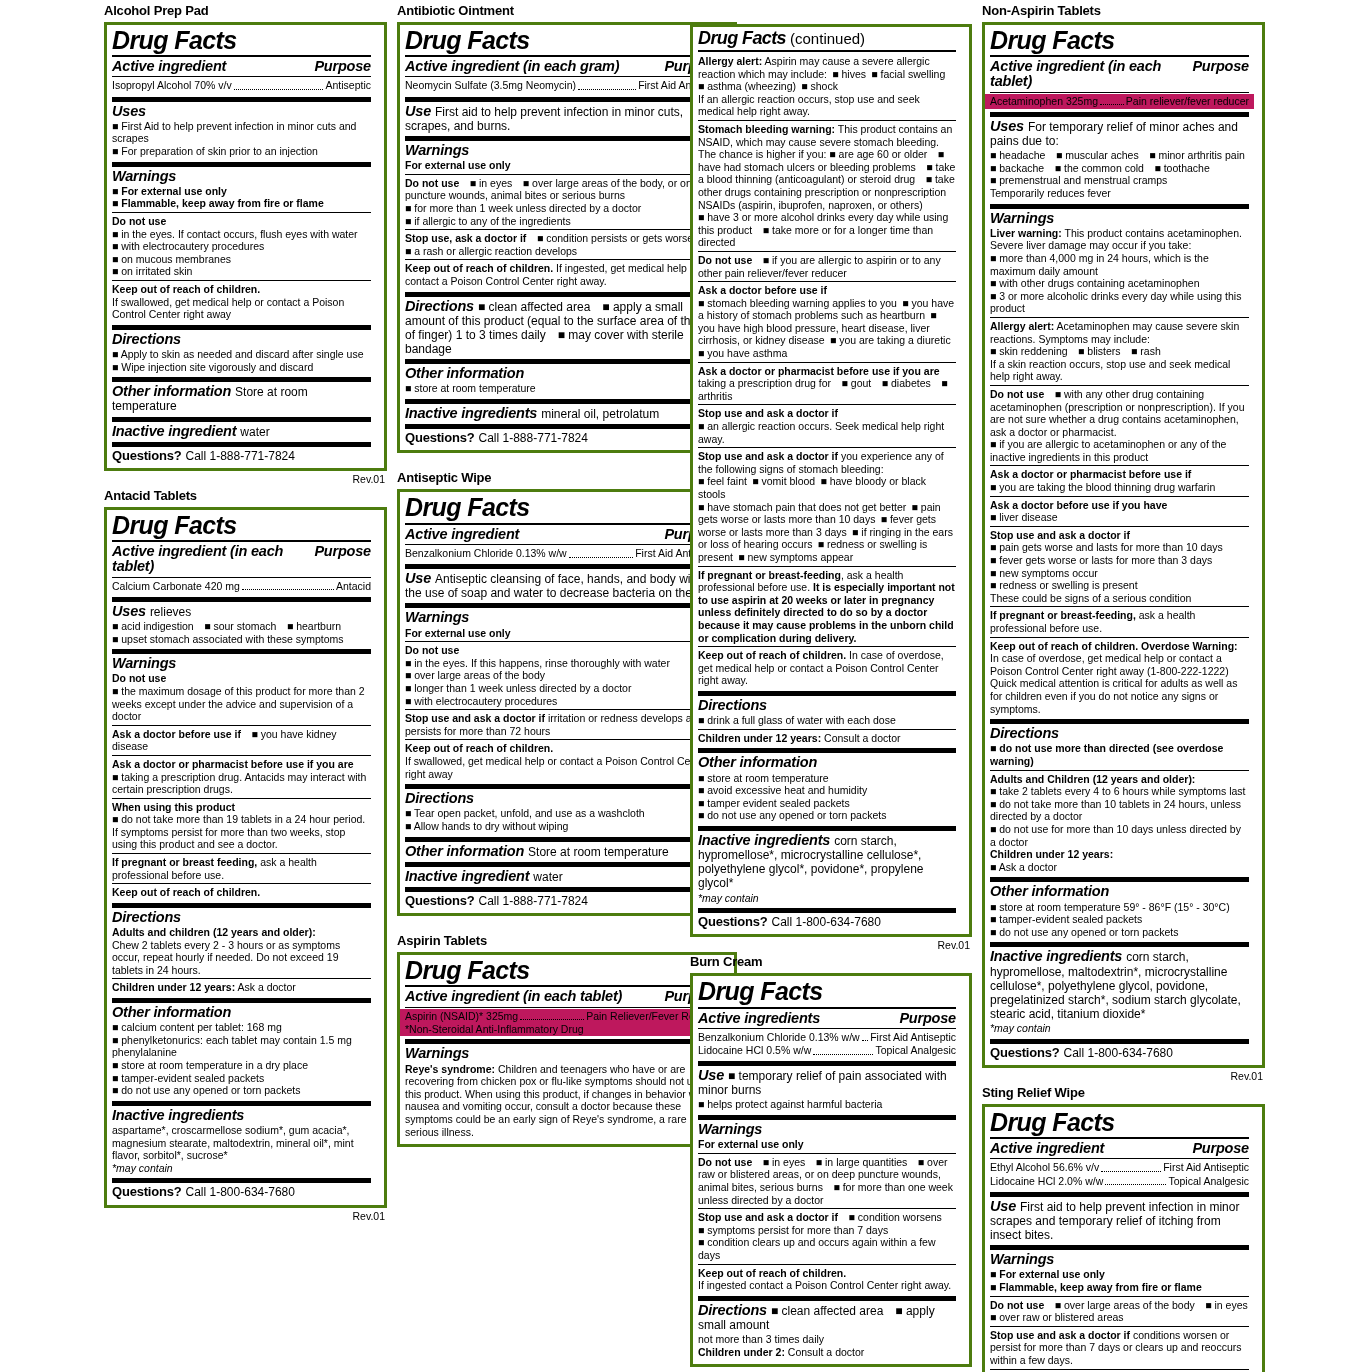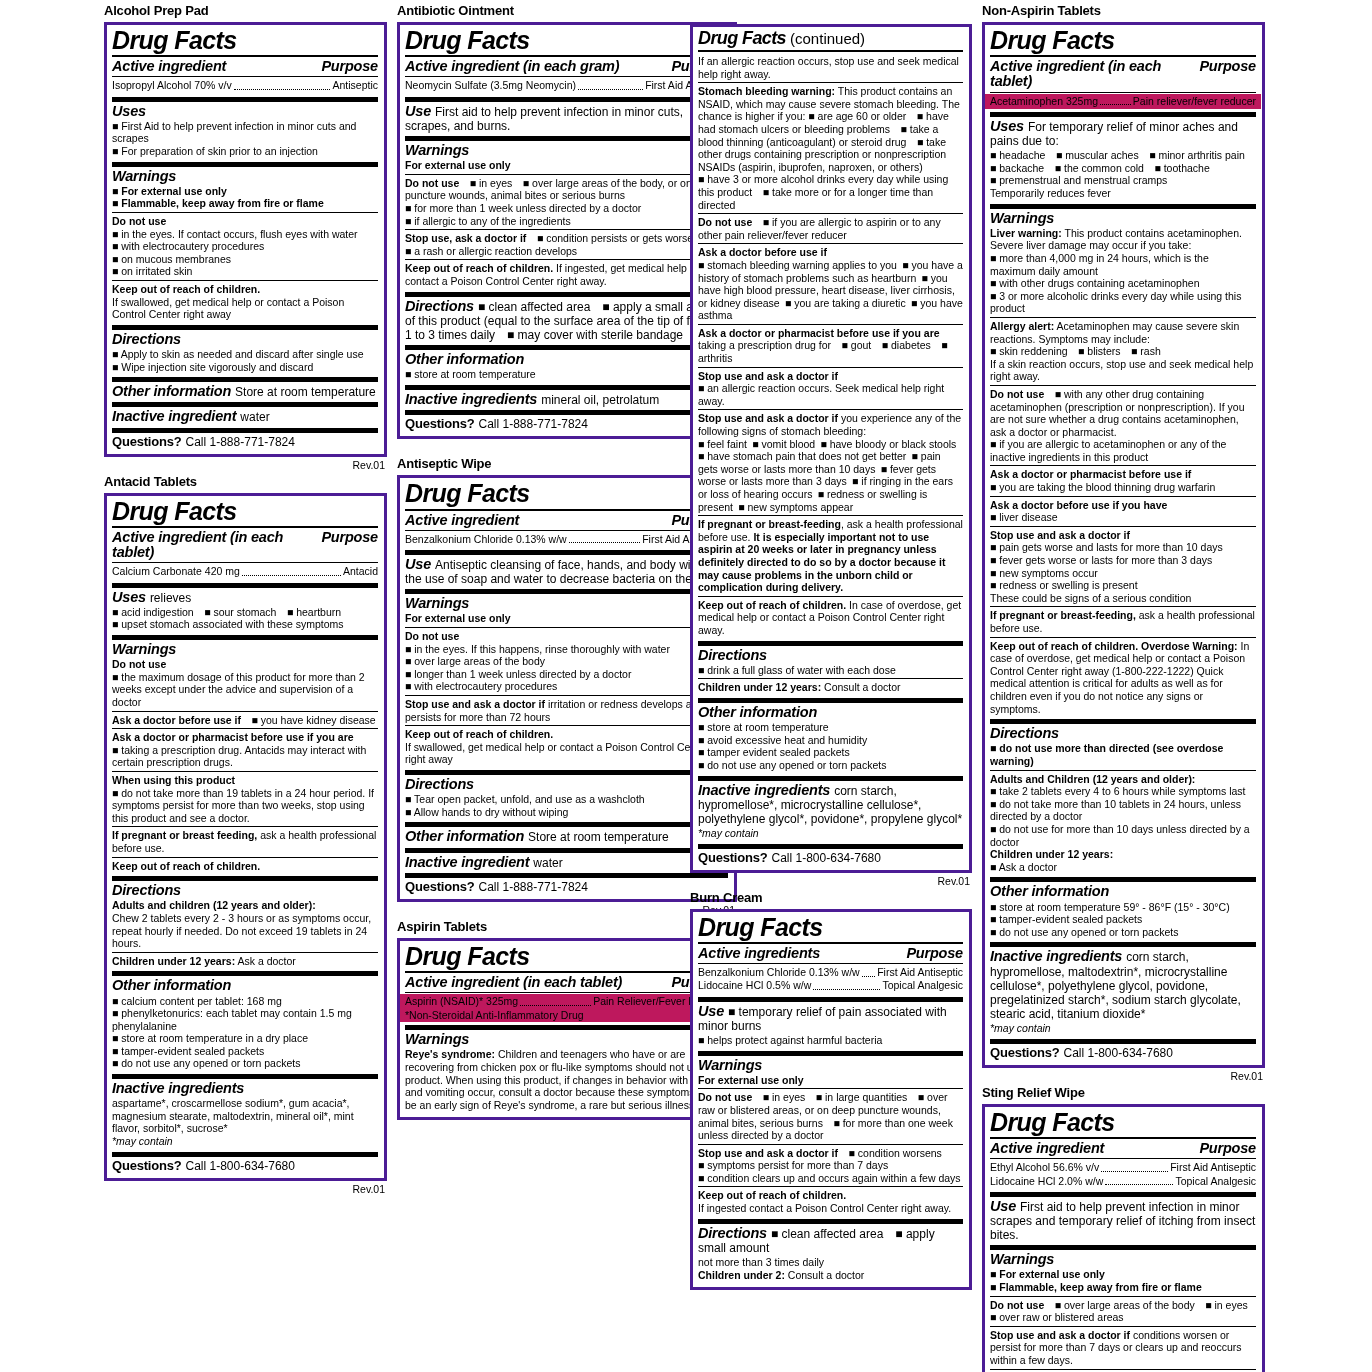--- a/index.html
+++ b/index.html
@@ -9,21 +9,21 @@
     -webkit-font-smoothing:antialiased;
   }
   #sheet{position:relative;width:1372px;height:1372px;background:#fff;}
   .col{position:absolute;top:0;}
   .col:nth-child(1){left:104px;width:283px;}
   .col:nth-child(2){left:397px;width:340px;}
   .col:nth-child(3){left:690px;width:282px;}
   .col:nth-child(4){left:982px;width:283px;}
 
   .product-title{font-size:13px;font-weight:bold;margin:3px 0 4px 0;letter-spacing:-0.2px;}
-  .panel{border:3px solid #4c1d95;background:#fff;padding:0 6px 2px 5px;}
+  .panel{border:3px solid #4d7c0f;background:#fff;padding:0 13px 2px 5px;}
   .panel.no-title{margin-top:24px;}
 
   .df-titlebar{border-bottom:2.5px solid #000;padding:2px 0 2px 0;}
   .df-title{font-size:25px;font-weight:bold;font-style:italic;letter-spacing:-0.6px;line-height:1.05;}
   .df-title.compact{font-size:18px;}
   .df-suffix{font-size:15px;font-weight:normal;font-style:normal;margin-left:4px;}
 
   .sec{border-top:5px solid #000;padding:2px 0 3px 0;}
   .sec.first{border-top:none;}
 
@@ -328,20 +328,21 @@
           </div>
           <div class="arrow-line">▶</div>
         </div>
       </div>
     </div>
     <div class="col">
       <div class="panel no-title">
         <div class="df-titlebar"><span class="df-title compact">Drug Facts</span><span class="df-suffix">(continued)</span></div>
         <div class="sec first">
           <div class="blk">
+            <div class="line"><b>Allergy alert:</b> Aspirin may cause a severe allergic reaction which may include: ■ hives ■ facial swelling ■ asthma (wheezing) ■ shock</div>
             <div class="line">If an allergic reaction occurs, stop use and seek medical help right away.</div>
           </div>
           <div class="blk">
             <div class="line"><b>Stomach bleeding warning:</b> This product contains an NSAID, which may cause severe stomach bleeding. The chance is higher if you: ■ are age 60 or older ■ have had stomach ulcers or bleeding problems ■ take a blood thinning (anticoagulant) or steroid drug ■ take other drugs containing prescription or nonprescription NSAIDs (aspirin, ibuprofen, naproxen, or others)</div>
             <div class="line">■ have 3 or more alcohol drinks every day while using this product ■ take more or for a longer time than directed</div>
           </div>
           <div class="blk">
             <div class="line"><b>Do not use</b> ■ if you are allergic to aspirin or to any other pain reliever/fever reducer</div>
           </div>
           <div class="blk">

